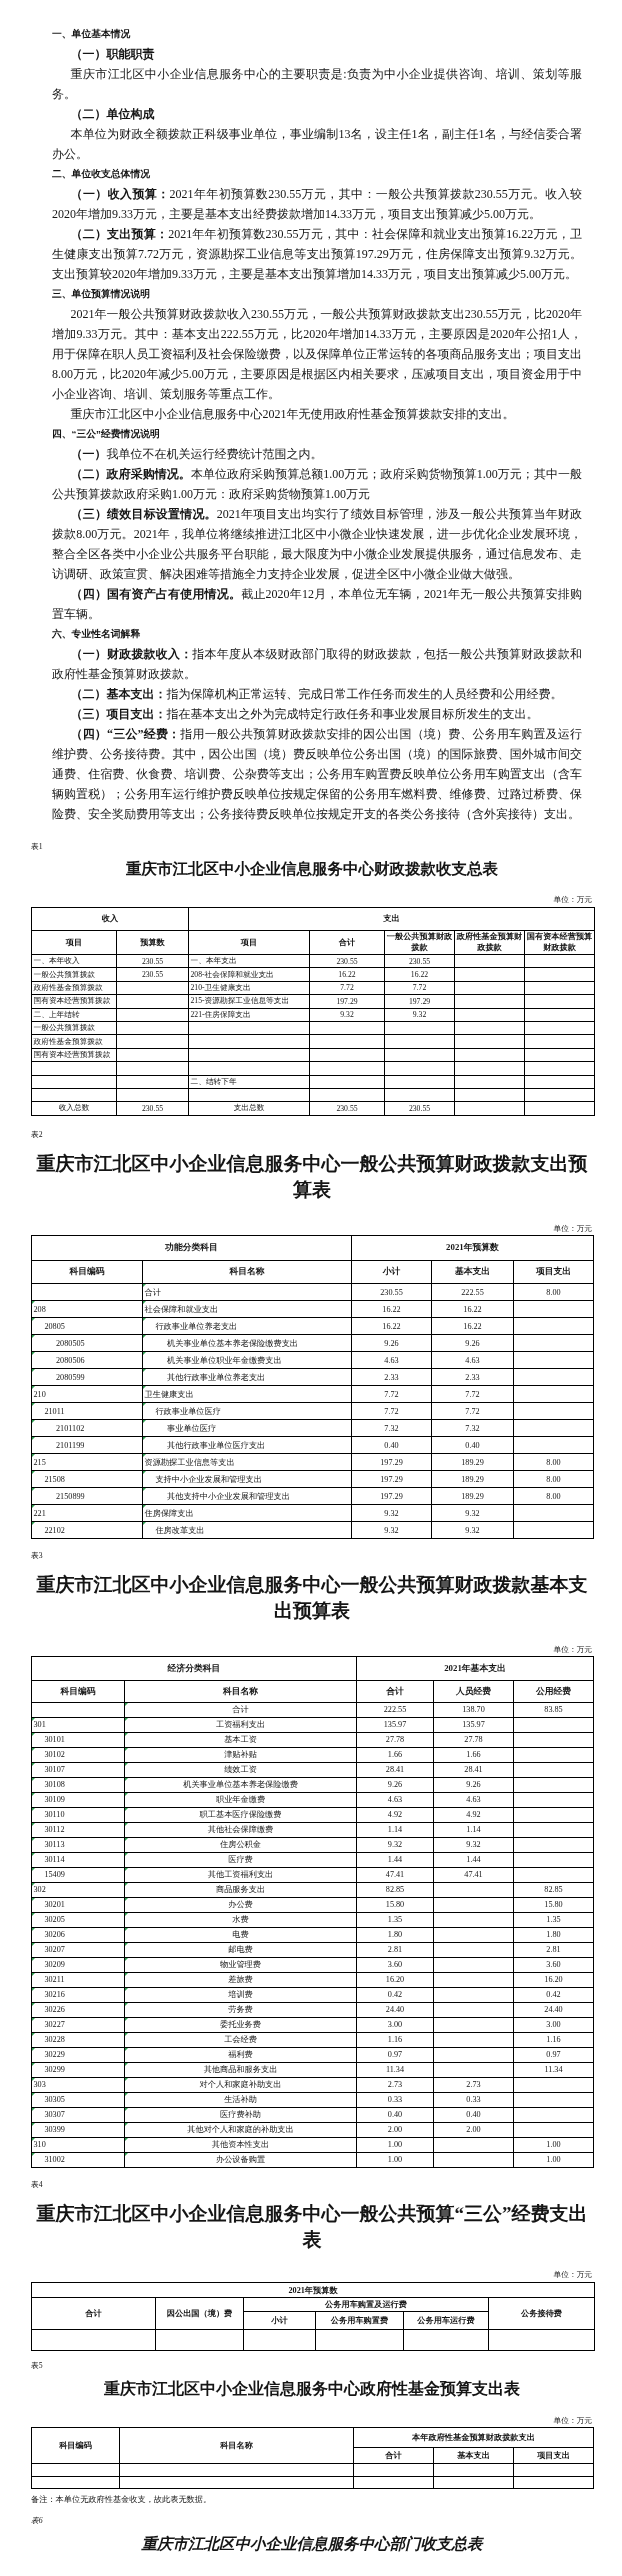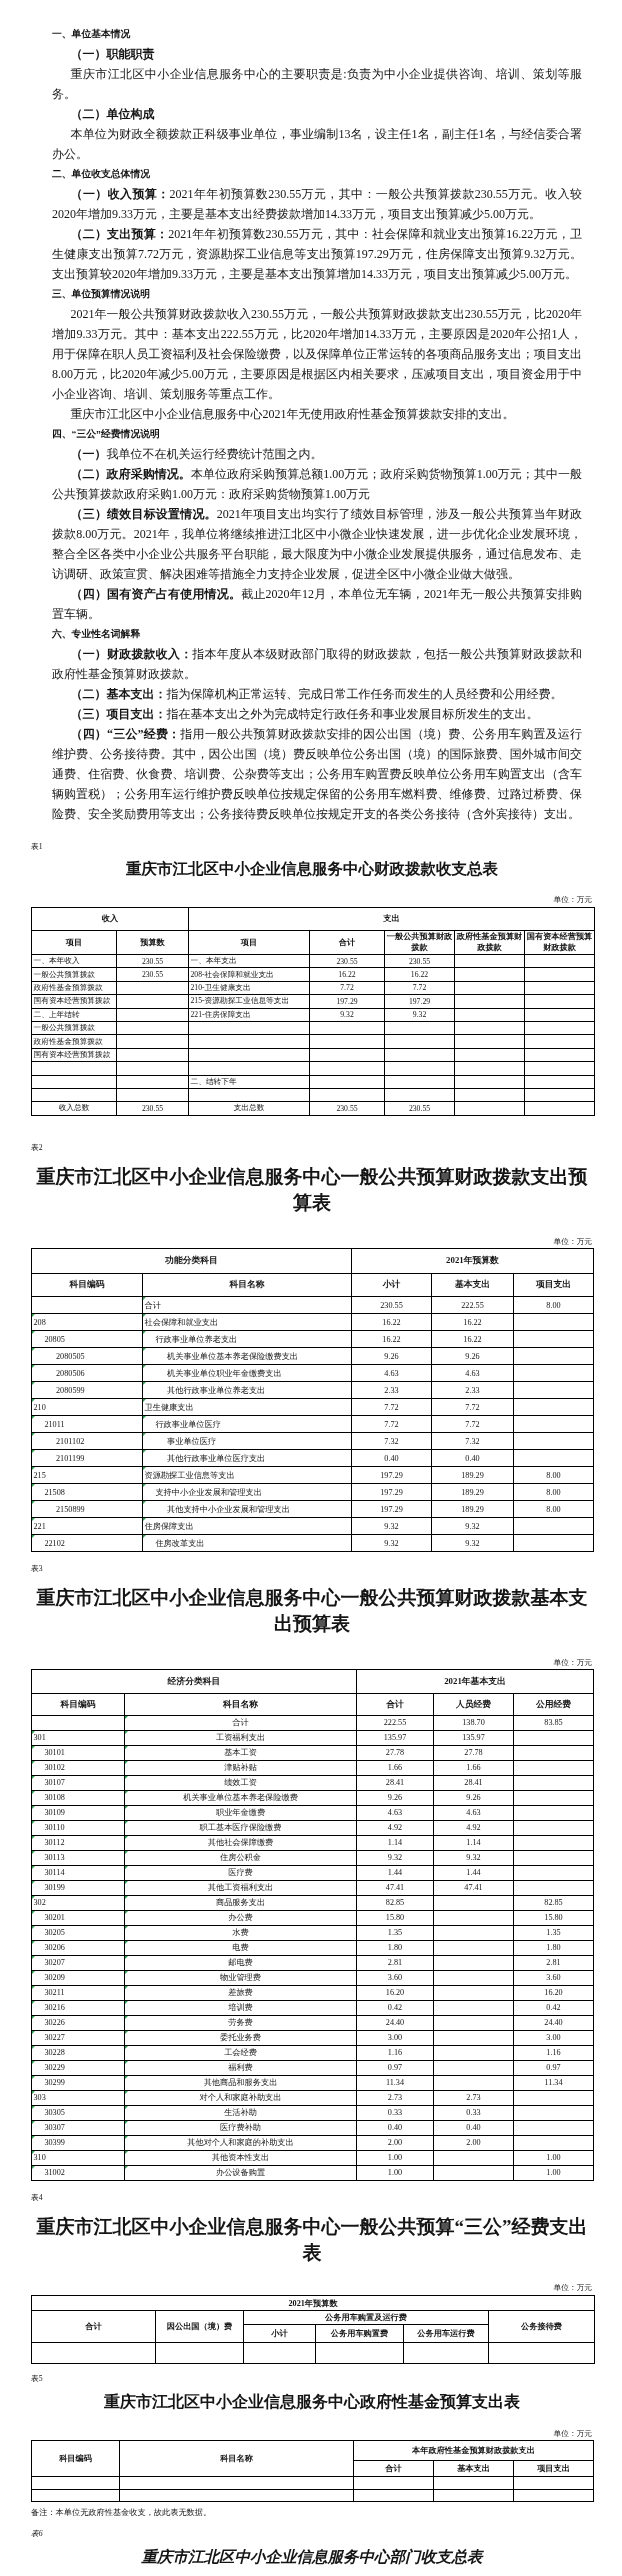--- a/index.html
+++ b/index.html
@@ -32,21 +32,21 @@
   td.al-c { text-align: center; }
   td.lv1 { padding-left: 12.4px; }
   td.lv2 { padding-left: 24px; }
   .tick::before { content: ""; position: absolute; top: 0; left: 0;
     border-top: 3.6px solid #2e9e4f; border-right: 3.6px solid transparent; }
   .tnote { font-size: 8.2px; margin-top: 5.2px; }
   
   .ts-t1 { margin-top: 17.5px; } .ts-t1 .ttitle { font-size: 15.5px; margin: 7.2px 0 15.5px; }
   .ts-t1 th { font-size: 8.2px; } .ts-t1 thead tr:nth-child(1) th { height: 23px; } .ts-t1 thead tr:nth-child(2) th { height: 20.6px; }
   .ts-t1 td { font-size: 7.7px; height: 13.4px; }
-  .ts-t2 { margin-top: 27px; } .ts-t2 .ttitle { font-size: 19px; margin: 11.3px 0 20.6px; }
+  .ts-t2 { margin-top: 14px; } .ts-t2 .ttitle { font-size: 19px; margin: 11.3px 0 20.6px; }
   .ts-t2 th { font-size: 8.8px; } .ts-t2 thead tr:nth-child(1) th { height: 25px; } .ts-t2 thead tr:nth-child(2) th { height: 23px; }
   .ts-t2 td { font-size: 8.2px; height: 17px; }
   .ts-t3 { margin-top: 11.3px; } .ts-t3 .ttitle { font-size: 19px; margin: 11.3px 0 20.6px; }
   .ts-t3 th { font-size: 8.8px; } .ts-t3 thead tr:nth-child(1) th { height: 24px; } .ts-t3 thead tr:nth-child(2) th { height: 21.6px; }
   .ts-t3 td { font-size: 8.2px; height: 15px; }
   .ts-t4 { margin-top: 12.4px; } .ts-t4 .ttitle { font-size: 19px; margin: 10.3px 0 17.5px; }
   .ts-t4 th { font-size: 8.2px; } .ts-t4 thead tr:nth-child(1) th { height: 15.5px; } .ts-t4 thead tr:nth-child(2) th { height: 14px; margin-top: 36px; } .ts-t4 thead tr:nth-child(3) th { height: 17.5px; }
   .ts-t4 td { font-size: 7.7px; height: 20.6px; }
   .ts-t5 { margin-top: 10.3px; } .ts-t5 .ttitle { font-size: 16px; margin: 8.2px 0 15.5px; }
   .ts-t5 th { font-size: 8.2px; } .ts-t5 thead tr:nth-child(1) th { height: 19.6px; } .ts-t5 thead tr:nth-child(2) th { height: 16.5px; }
@@ -454,21 +454,21 @@
             <td class="al-c"></td>
           </tr>
           <tr>
             <td class="al-l lv1 tick">30114</td>
             <td class="al-c tick">医疗费</td>
             <td class="al-c">1.44</td>
             <td class="al-c">1.44</td>
             <td class="al-c"></td>
           </tr>
           <tr>
-            <td class="al-l lv1 tick">30199</td>
+            <td class="al-l lv1 tick">15409</td>
             <td class="al-c tick">其他工资福利支出</td>
             <td class="al-c">47.41</td>
             <td class="al-c">47.41</td>
             <td class="al-c"></td>
           </tr>
           <tr>
             <td class="al-l tick">302</td>
             <td class="al-c tick">商品服务支出</td>
             <td class="al-c">82.85</td>
             <td class="al-c"></td>

